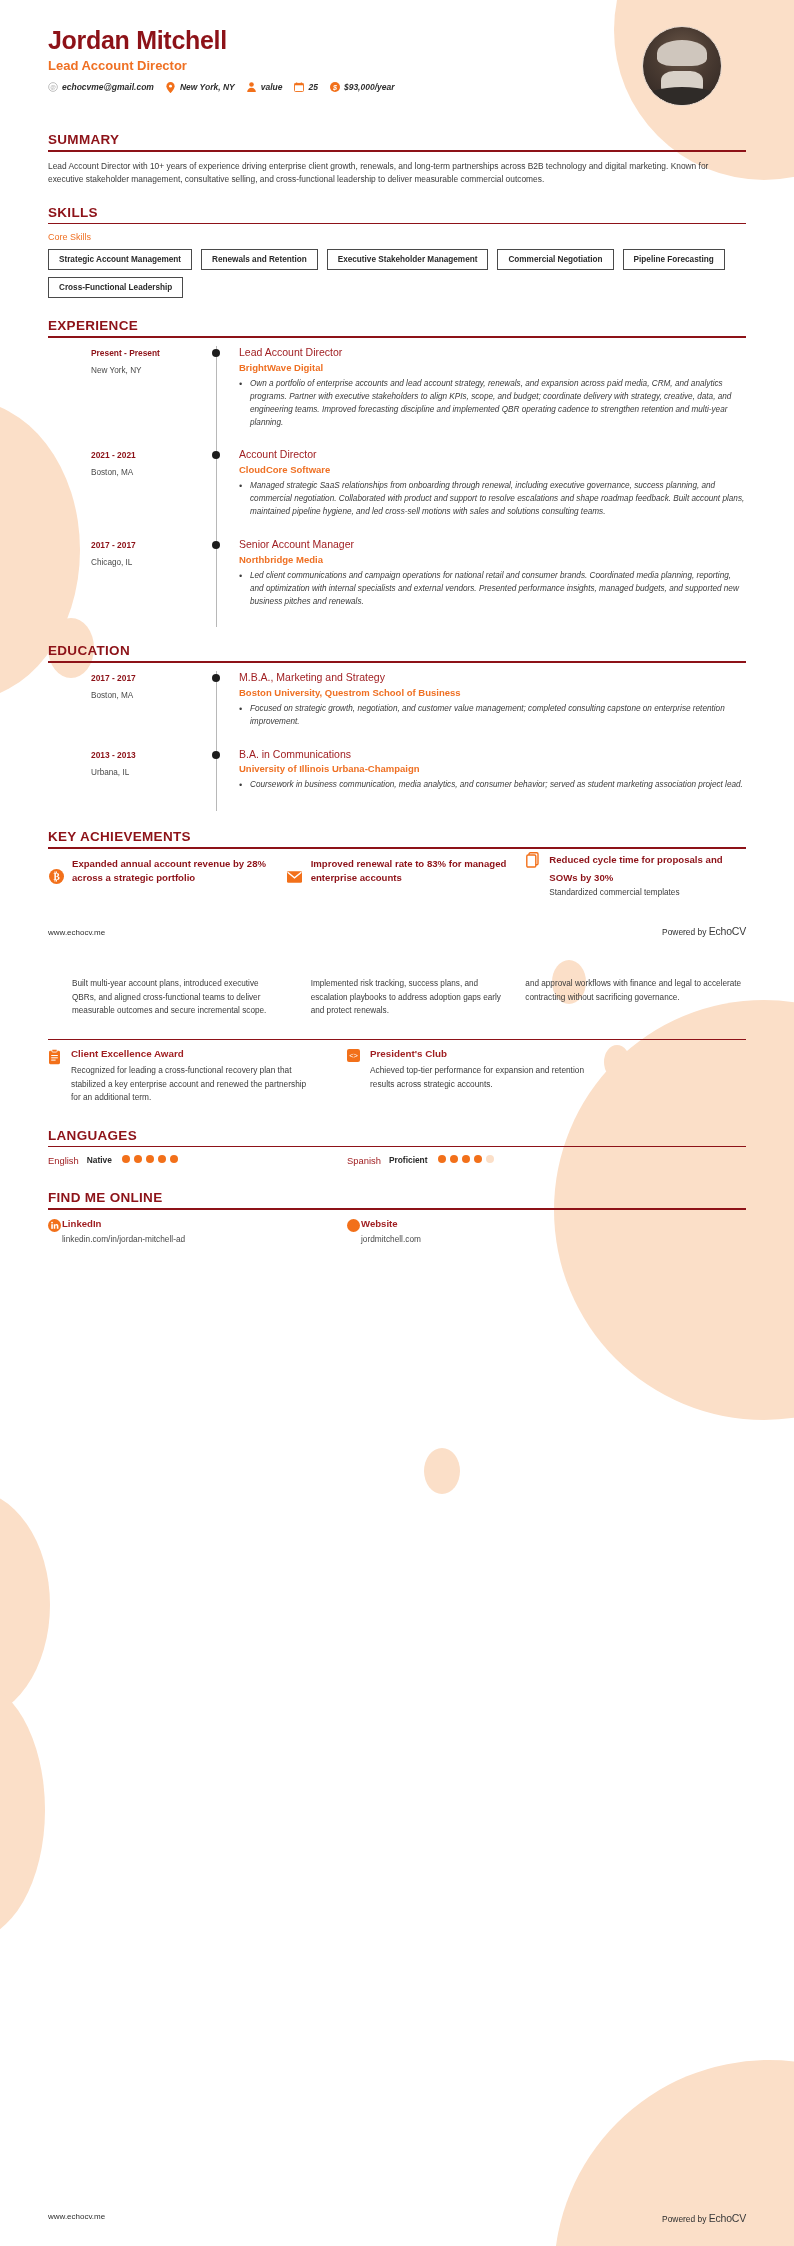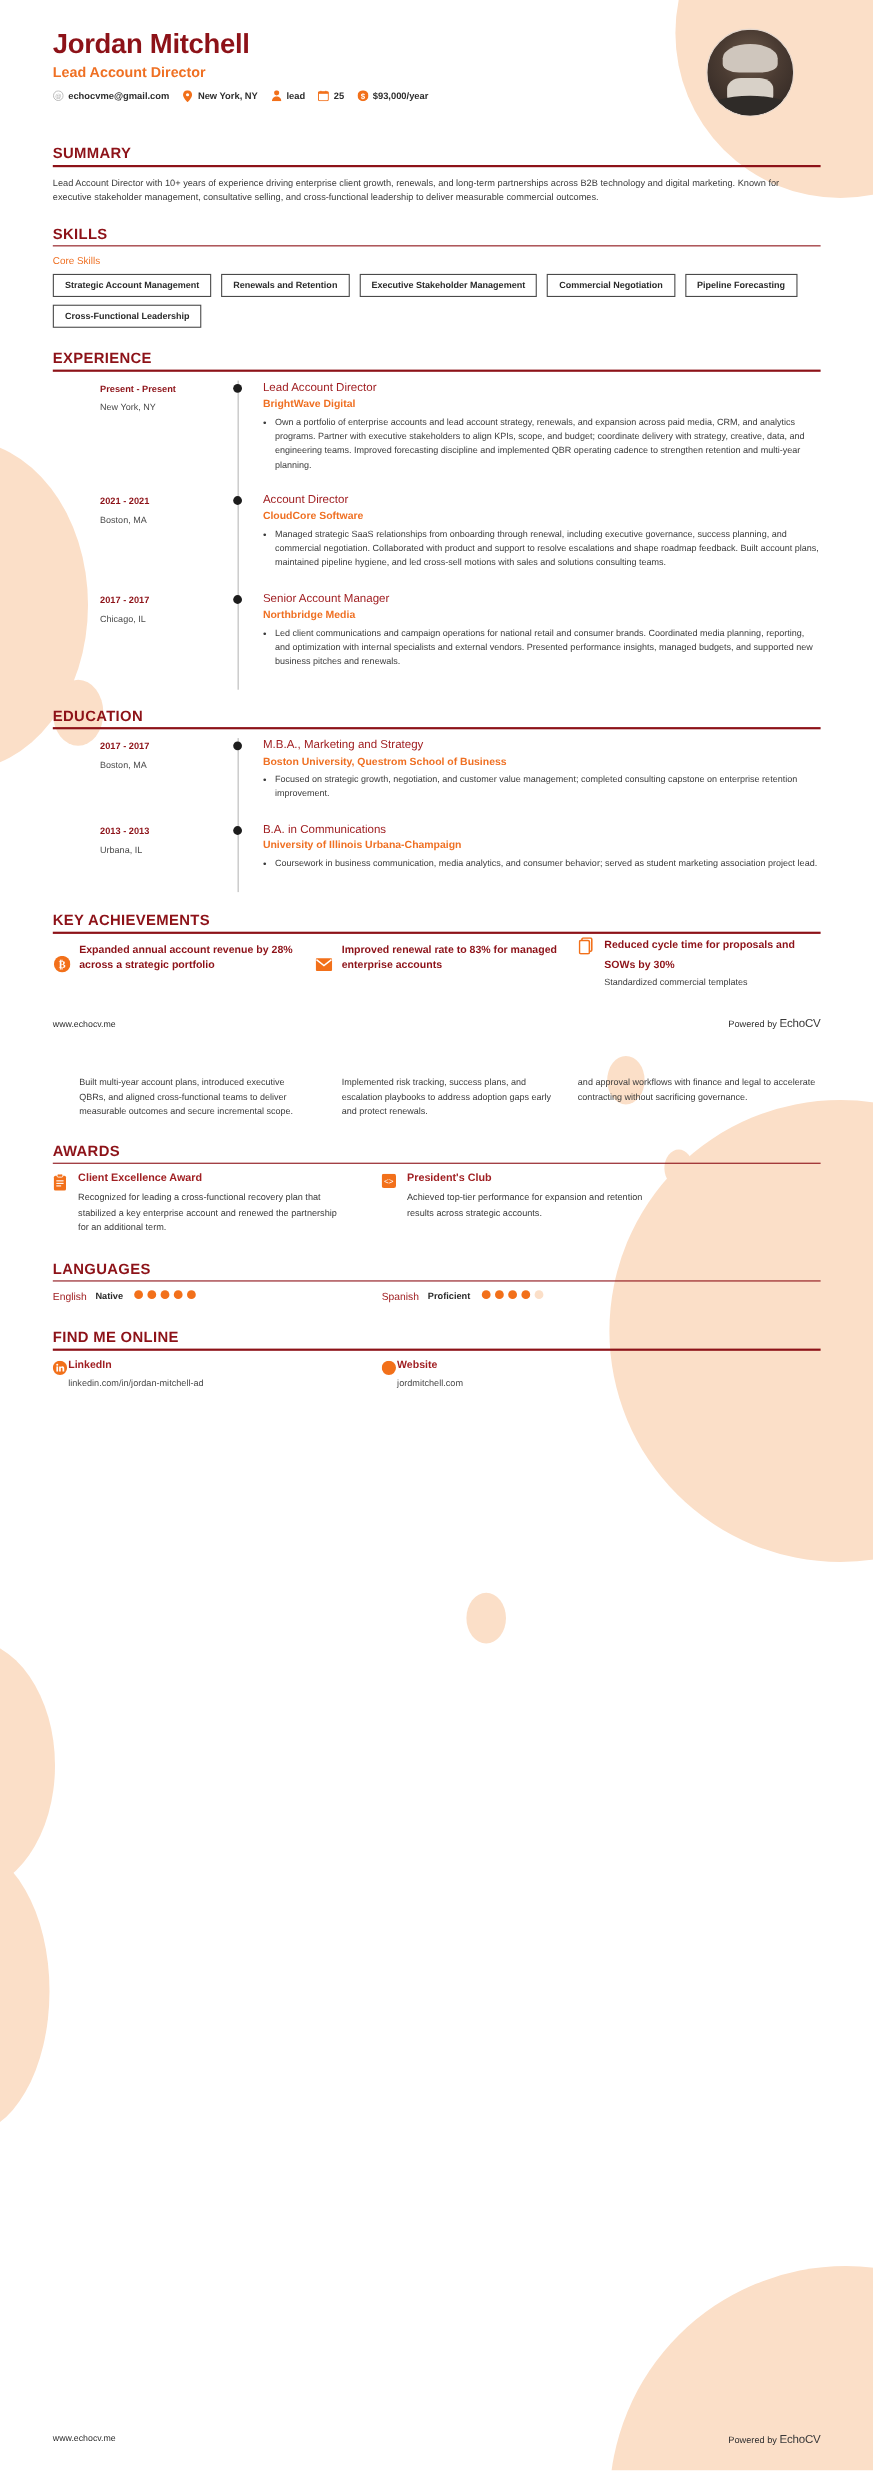--- a/index.html
+++ b/index.html
@@ -60,20 +60,21 @@
     gap: 3px;
   }
   .contact-item {
     display: flex;
     align-items: center;
     gap: 4px;
     font-size: 8.5px;
     font-weight: bold;
     color: #2d2d2d;
     margin-right: 9px;
+    font-style: italic;
   }
   .ci-ico {
     width: 10px; height: 10px;
     display: inline-flex;
     align-items: center;
     justify-content: center;
     flex: 0 0 auto;
   }
   .ci-ico svg { display:block; }
   .avatar {
@@ -194,21 +195,21 @@
     color: #a01f22;
     line-height: 1.3;
   }
   .tl-org {
     font-size: 9.5px;
     font-weight: bold;
     color: #ef7023;
     margin-top: 2px;
     margin-bottom: 5px;
   }
-  .tl-bullets { list-style: none; }
+  .tl-bullets { list-style: none; font-style: italic; }
   .tl-bullets li {
     position: relative;
     padding-left: 11px;
     font-size: 8.2px;
     line-height: 1.58;
     color: #3b3b3b;
     margin-bottom: 3px;
   }
   .tl-bullets li::before {
     content: "•";
@@ -380,21 +381,21 @@
             <span>New York, NY</span>
           </div>
 
           <div class="contact-item">
             <span class="ci-ico">
               <svg width="9" height="10" viewBox="0 0 12 14">
                   <circle cx="6" cy="3.4" r="3.2" fill="#f2701a"></circle>
                   <path d="M0 14c0-3.6 2.7-6 6-6s6 2.4 6 6z" fill="#f2701a"></path>
                 </svg>
             </span>
-            <span>lead</span>
+            <span>value</span>
           </div>
 
           <div class="contact-item">
             <span class="ci-ico">
               <svg width="10" height="10" viewBox="0 0 14 14">
                   <rect x="0.7" y="2" width="12.6" height="11.3" rx="1.4" fill="none" stroke="#f2701a" stroke-width="1.3"></rect>
                   <rect x="0.7" y="2" width="12.6" height="2.6" fill="#f2701a"></rect>
                   <rect x="3.2" y="0.4" width="1.3" height="3" rx="0.6" fill="#f2701a"></rect>
                   <rect x="9.5" y="0.4" width="1.3" height="3" rx="0.6" fill="#f2701a"></rect>
                 </svg>
@@ -589,21 +590,20 @@
     <div class="section" style="margin-top:40px;">
       <div class="ach-grid">
         <div class="ach-body">Built multi-year account plans, introduced executive QBRs, and aligned cross-functional teams to deliver measurable outcomes and secure incremental scope.</div>
         <div class="ach-body">Implemented risk tracking, success plans, and escalation playbooks to address adoption gaps early and protect renewals.</div>
         <div class="ach-body nopad">and approval workflows with finance and legal to accelerate contracting without sacrificing governance.</div>
       </div>
     </div>
 
 
     <div class="section" style="margin-top:22px;">
-      <div class="sec-title">AWARDS</div>
       <div class="sec-rule"></div>
 
       <div class="awards-grid">
         <div class="award">
           <span class="aw-ico">
             <svg width="13" height="16" viewBox="0 0 13 16">
                 <rect x="1" y="1.8" width="11" height="13.4" rx="1.4" fill="#f2701a"></rect>
                 <rect x="3.9" y="0.3" width="5.2" height="2.8" rx="1" fill="#f2701a" stroke="#fff" stroke-width="0.8"></rect>
                 <rect x="3.2" y="6" width="6.6" height="1" fill="#fff"></rect>
                 <rect x="3.2" y="8.3" width="6.6" height="1" fill="#fff"></rect>

